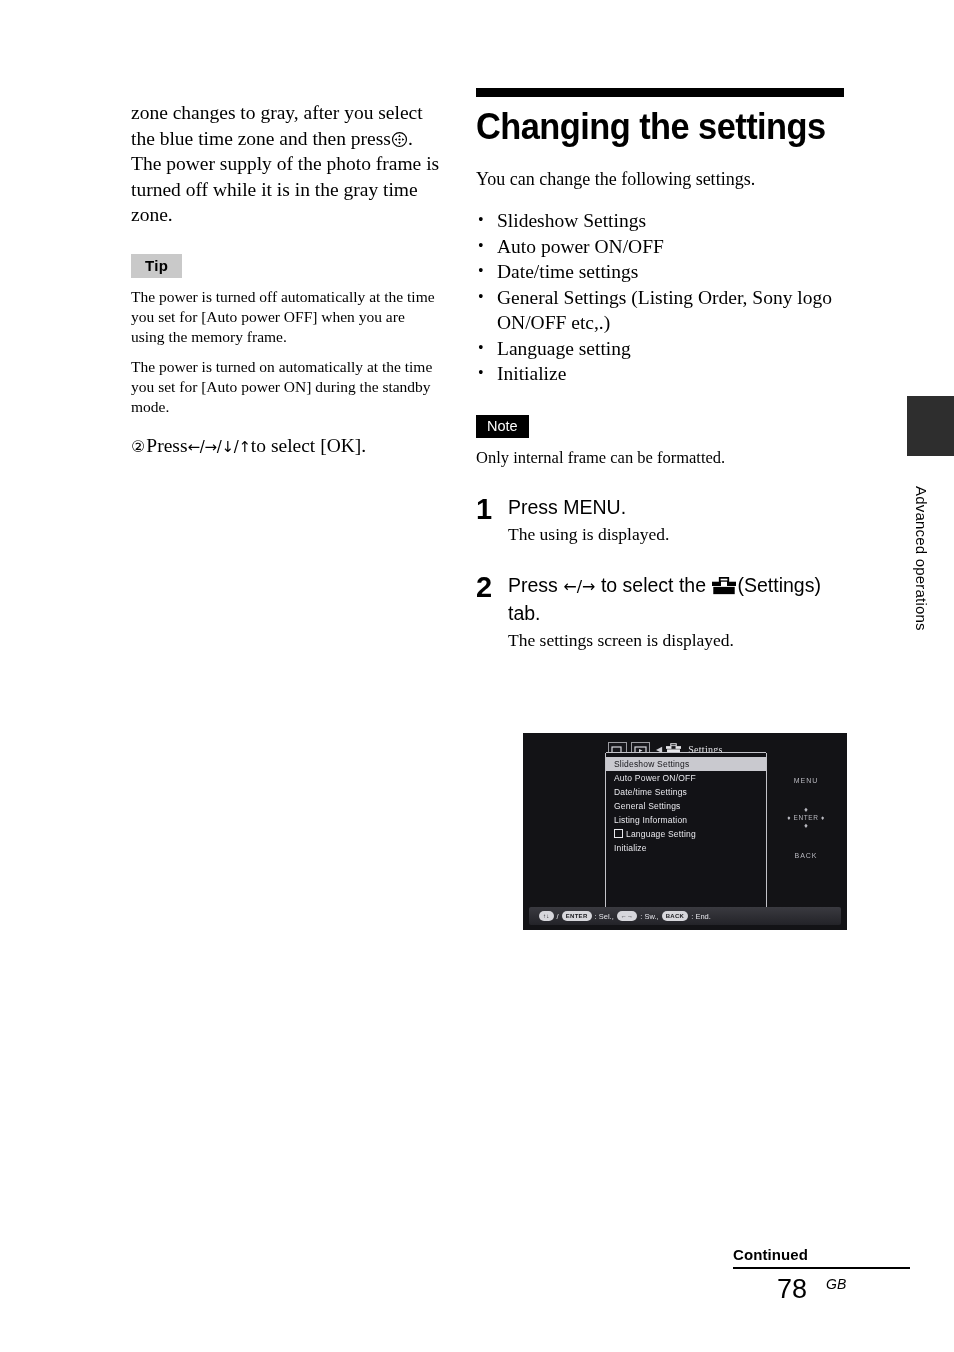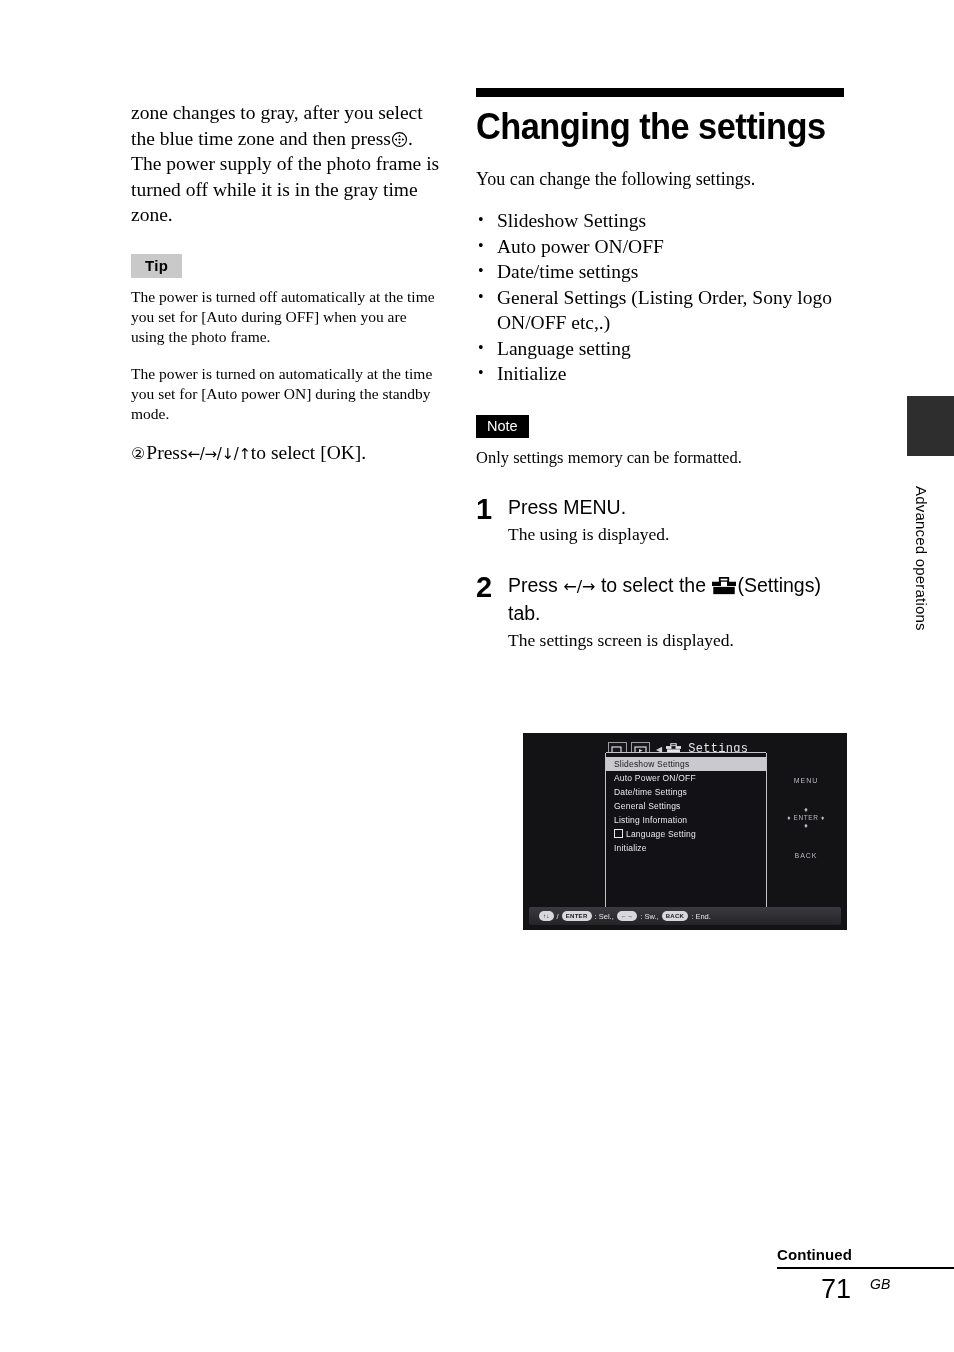--- a/index.html
+++ b/index.html
@@ -49,21 +49,21 @@
     letter-spacing: 0.4px;
     padding: 3px 14px 4px 14px;
     margin-top: 26px;
   }
   .tip-text {
     font-family: "Liberation Serif", serif;
     font-size: 15.5px;
     line-height: 20px;
     margin: 9px 0 0 0;
   }
-  .tip-text + .tip-text { margin-top: 17px; }
+  .tip-text + .tip-text { margin-top: 10px; }
 
   .step-circ-line {
     font-family: "Liberation Serif", serif;
     font-size: 19.5px;
     line-height: 25px;
     margin: 16px 0 0 0;
     display: flex;
     align-items: baseline;
   }
   .circnum {
@@ -217,22 +217,22 @@
     gap: 4px;
   }
   .dev-tab-icon {
     width: 17px;
     height: 13px;
     border: 1px solid #9b9ba0;
     background: #17171b;
     position: relative;
   }
   .dev-tab-label {
-    font-family: Liberation Mono, monospace;
-    font-size: 12px;
+    font-family: Liberation Serif, serif;
+    font-size: 10px;
     color: #e6e6ea;
     letter-spacing: 0.3px;
     margin-left: 3px;
   }
   .dev-left-caret {
     color: #d0d0d6;
     font-size: 8px;
     font-family: "DejaVu Sans", sans-serif;
     margin-left: 2px;
   }
@@ -347,21 +347,21 @@
     font-size: 15px;
     letter-spacing: 0.2px;
     white-space: nowrap;
     writing-mode: vertical-rl;
     text-orientation: mixed;
   }
 
   
   #footer {
     position: absolute;
-    left: 777px;
+    left: 733px;
     top: 1246px;
     width: 177px;
   }
   #footer-continued {
     font-family: "Liberation Sans", sans-serif;
     font-weight: bold;
     font-size: 15px;
     letter-spacing: 0.1px;
   }
   #footer-rule {
@@ -395,21 +395,21 @@
           <circle cx="10" cy="10" r="8.2" fill="none" stroke="#000" stroke-width="1.4"></circle>
           <path d="M10 4.2 L11.5 7 L8.5 7 Z" fill="#000"></path>
           <path d="M10 15.8 L11.5 13 L8.5 13 Z" fill="#000"></path>
           <path d="M4.2 10 L7 8.5 L7 11.5 Z" fill="#000"></path>
           <path d="M15.8 10 L13 8.5 L13 11.5 Z" fill="#000"></path>
           <circle cx="10" cy="10" r="1.3" fill="#000"></circle>
         </svg></span><span>. The power supply of the photo frame is turned off while it is in the gray time zone.</span></p>
 
   <div class="tip-badge">Tip</div>
 
-  <p class="tip-text">The power is turned off automatically at the time you set  for [Auto during OFF] when you are using the photo frame.</p>
+  <p class="tip-text">The power is turned off automatically at the time you set  for [Auto power OFF] when you are using the memory frame.</p>
   <p class="tip-text">The power is turned on automatically at the time you set for [Auto power ON] during the standby mode.</p>
 
   <p class="step-circ-line">
       <span class="circnum">②</span>
       <span>Press </span>
       <span class="arrows-inline">←/→/↓/↑</span>
       <span> to select [OK].</span>
     </p>
 
 </div>
@@ -425,21 +425,21 @@
     <li>Slideshow Settings</li>
     <li>Auto power ON/OFF</li>
     <li>Date/time settings</li>
     <li>General Settings (Listing Order, Sony logo ON/OFF etc,.)</li>
     <li>Language setting</li>
     <li>Initialize</li>
   </ul>
 
 
   <div class="note-badge">Note</div>
-  <p id="note-text">Only settings memory can be formatted.</p>
+  <p id="note-text">Only internal frame can be formatted.</p>
 
   <div class="step">
     <div class="step-num">1</div>
     <div class="step-body">
       <div class="step-head">Press MENU.</div>
       <div class="step-sub">The using is displayed.</div>
     </div>
   </div>
 
   <div class="step">
@@ -517,14 +517,14 @@
   </div>
 
 </div>
 
 <div id="margin-tab-block"></div>
 <div id="margin-tab-label">Advanced operations</div>
 
 <div id="footer">
   <div id="footer-continued">Continued</div>
   <div id="footer-rule"></div>
-  <div id="footer-pageline"><span id="footer-pagenum">71</span><span id="footer-pagesuffix">GB</span></div>
+  <div id="footer-pageline"><span id="footer-pagenum">78</span><span id="footer-pagesuffix">GB</span></div>
 </div>
 
 </body></html>

